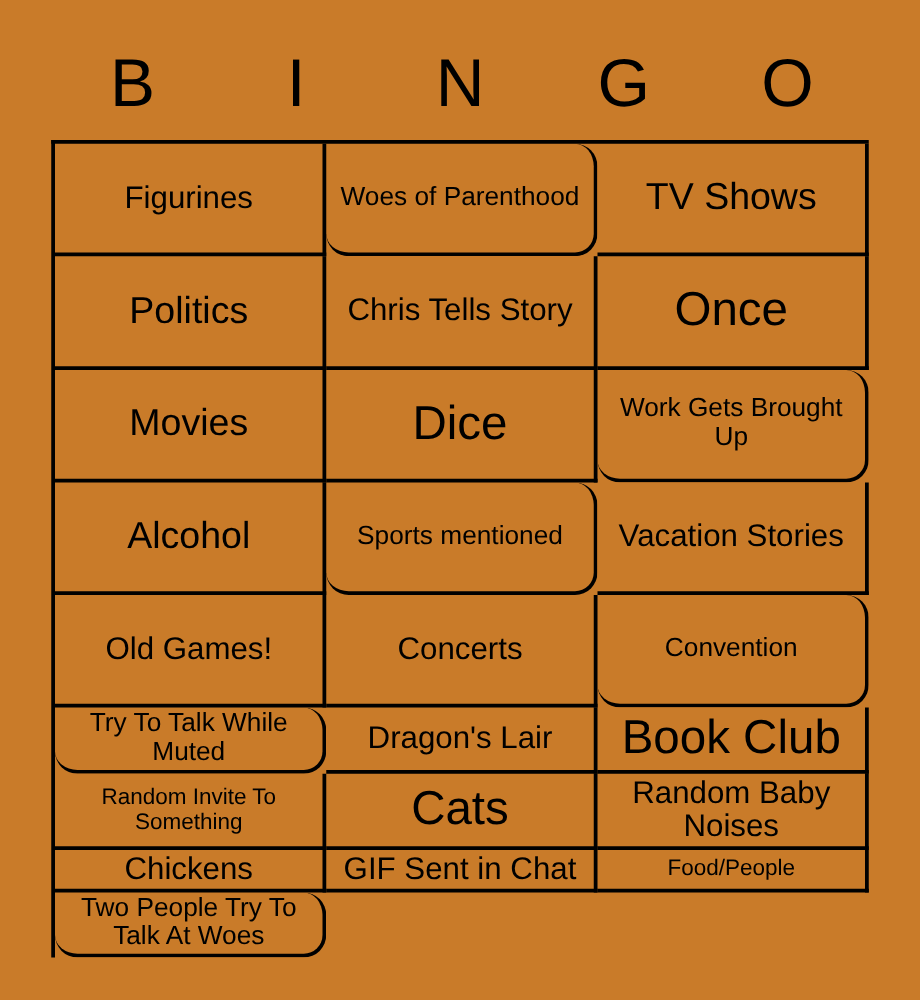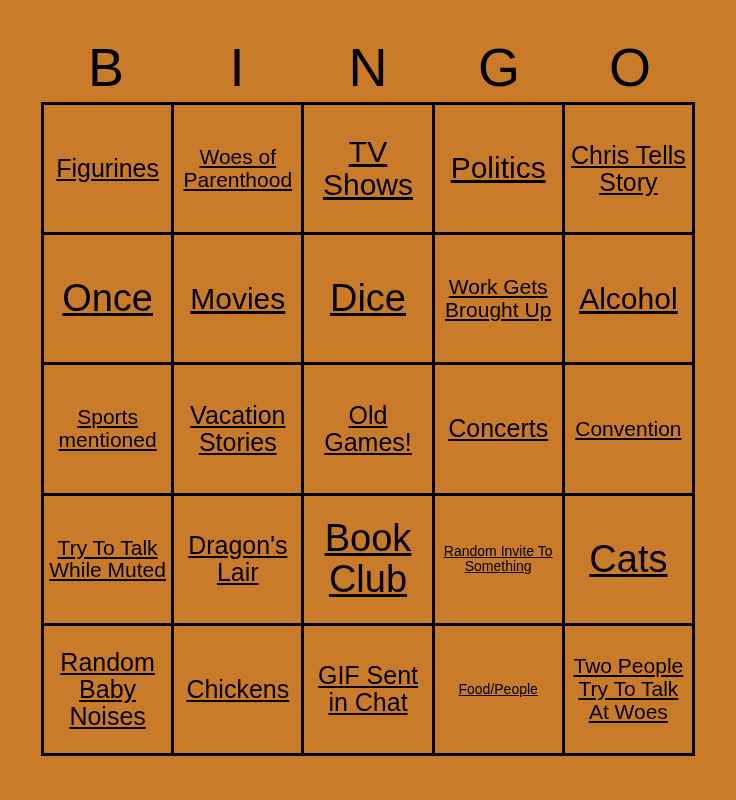--- a/index.html
+++ b/index.html
@@ -34,30 +34,29 @@
   .header-letter {
     width: 130px;
     text-align: center;
     font-size: 54px;
     font-weight: normal;
     letter-spacing: 0px;
     line-height: 62px;
     color: #000000;
   }
   .grid {
-    margin-top: 4px;
+    margin-top: 14px;
     width: 654px;
     height: 654px;
     box-sizing: border-box;
     border-left: 3px solid #000;
     border-top: 3px solid #000;
     display: grid;
-    grid-template-columns: repeat(5, 1fr);
+    grid-template-columns: repeat(3, 1fr);
     grid-template-rows: repeat(5, 1fr);
-    text-decoration: underline;
   }
   .cell {
     box-sizing: border-box;
     border-right: 3px solid #000;
     border-bottom: 3px solid #000;
     display: flex;
     align-items: center;
     justify-content: center;
     text-align: center;
     padding: 2px 4px;
@@ -65,22 +64,22 @@
     overflow: hidden;
   }
   .cell span {
     display: block;
     width: 100%;
   }
   
   .fs-xl  { font-size: 38px; }
   .fs-lg  { font-size: 30px; }
   .fs-md  { font-size: 25px; }
-  .fs-sm  { font-size: 21px; }
-  .fs-xs  { font-size: 14px; }
+  .fs-sm  { font-size: 21px; border-radius: 18px; }
+  .fs-xs  { font-size: 18px; }
 </style>
 </head>
 <body>
 
 <div class="bingo-wrap">
 
   <div class="header-row">
     <div class="header-letter">B</div>
     <div class="header-letter">I</div>
     <div class="header-letter">N</div>

